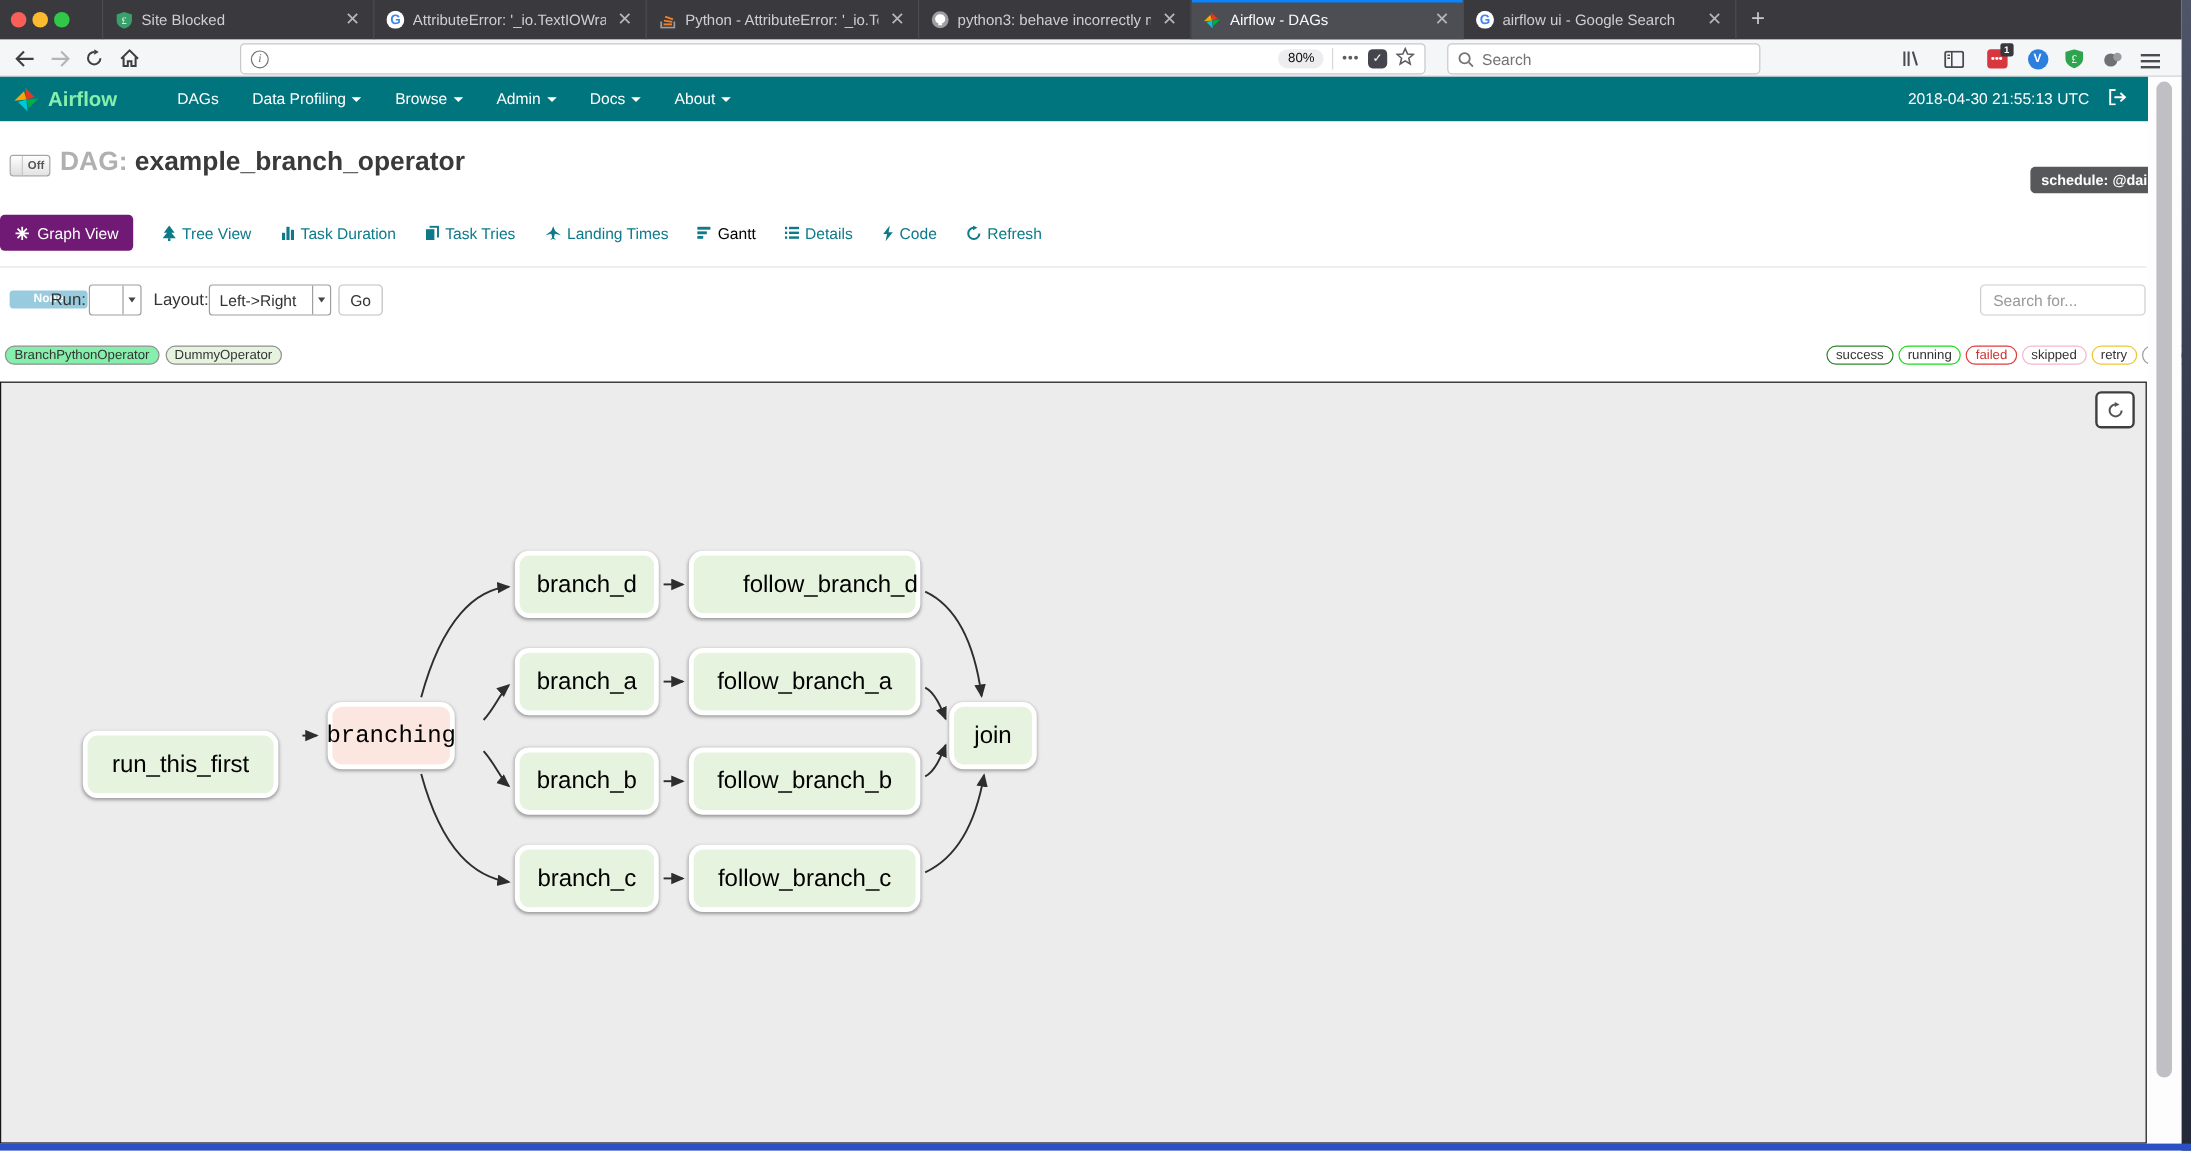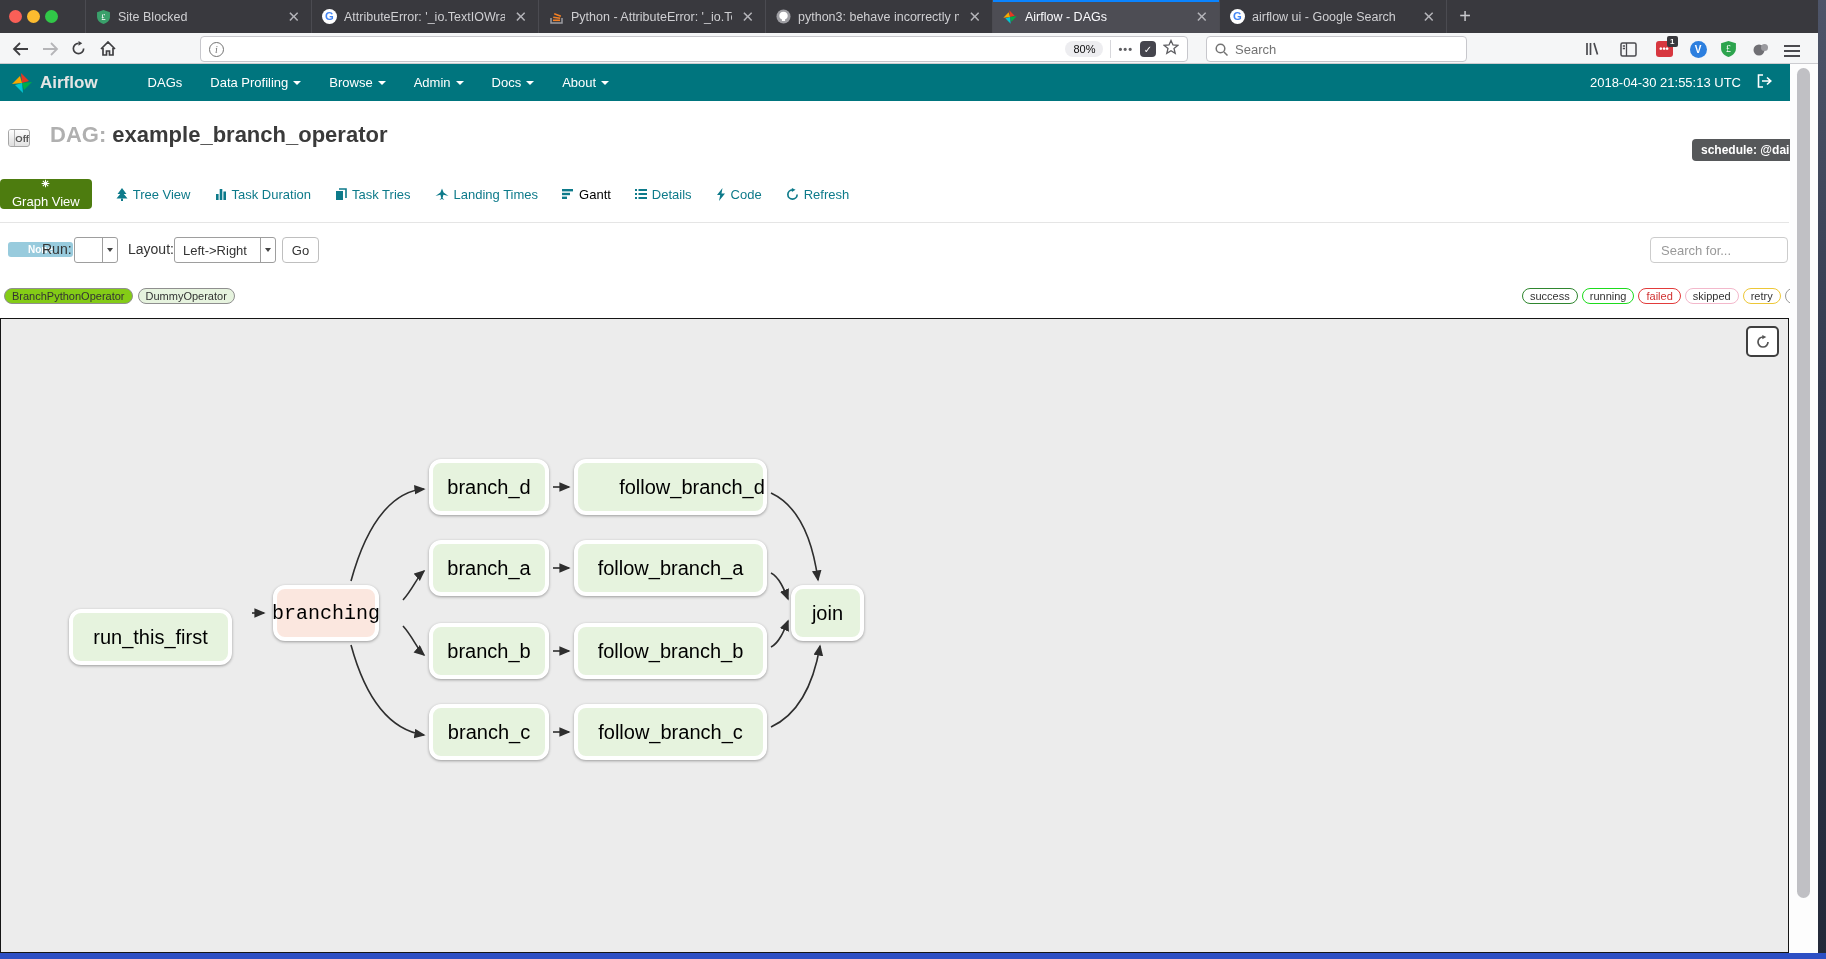--- a/index.html
+++ b/index.html
@@ -42,28 +42,28 @@
   .ext-red { width:17px; height:16px; background:#d7373f; border-radius:3px; color:#fff; font-size:9px; font-weight:bold;
              display:flex; align-items:center; justify-content:center; position:relative; }
   .ext-badge { position:absolute; right:-5px; top:-5px; background:#38383d; color:#fff; font-size:8px; padding:1px 3px; border-radius:2px; }
   .ext-blue { width:17px; height:17px; background:#2c7fdf; border-radius:50%; color:#fff; font-size:10px; font-weight:bold;
               display:flex; align-items:center; justify-content:center; }
   .hamburger div { width:16px; height:2px; background:#4a4a4f; margin:3px 0; }
 
   
   .navbar { position:absolute; left:0; top:64px; width:1790px; height:37px; display:flex; align-items:center; color:#fff; }
   .brand { display:flex; align-items:center; gap:6px; padding-left:10px; }
-  .brand-name { font-size:17px; font-weight:bold; color:#e5e5e5; }
+  .brand-name { font-size:17px; font-weight:bold; color:#86efac; }
   .nav-items { display:flex; margin-left:36px; }
   .nav-item { padding:0 14px; font-size:13px; color:#fff; display:flex; align-items:center; gap:5px; height:37px; }
   .caret { width:0; height:0; border-left:4px solid transparent; border-right:4px solid transparent; border-top:4px solid #fff; }
   .nav-right { position:absolute; right:18px; display:flex; align-items:center; gap:16px; font-size:13px; }
 
   
-  .dag-toggle { position:absolute; left:8px; top:129px; width:22px; height:18px; border:1px solid #a6a6a6; border-radius:3px;
+  .dag-toggle { position:absolute; left:8px; top:129px; width:34px; height:18px; border:1px solid #a6a6a6; border-radius:3px;
                 background:linear-gradient(#fdfdfd,#e3e3e3); display:flex; align-items:center; }
   .dag-toggle .knob{ width:10px; height:16px; background:linear-gradient(#fff,#ddd); border-right:1px solid #b5b5b5; border-radius:2px 0 0 2px;}
   .dag-toggle .lbl{ flex:1; text-align:center; font-size:9.5px; font-weight:bold; color:#555; }
   .dag-title { position:absolute; left:50px; top:122px; font-size:22px; font-weight:bold; }
   .dag-title .prefix { color:#b0b0b0; } .dag-title .name { color:#3a3a3a; }
   .schedule-badge { position:absolute; left:1692px; top:139px; background:#56585a; color:#fff; font-size:12px; font-weight:bold;
                     padding:4px 9px; border-radius:4px; }
 
   
   .viewtabs { position:absolute; left:0; top:179px; height:30px; display:flex; align-items:center; gap:24px; padding-left:0; }
@@ -318,21 +318,21 @@
   <span class="knob"></span>
   <span class="lbl">Off</span>
 </div>
 <div class="dag-title">
   <span class="prefix">DAG:</span>
   <span class="name">example_branch_operator</span>
 </div>
 <div class="schedule-badge">schedule: @daily</div>
 
 <div class="viewtabs">
-  <span class="btn-graph" id="graph-view-btn" style="background: #4d7c0f; flex-direction: column;">
+  <span class="btn-graph" id="graph-view-btn" style="background: #701a75;">
     <svg width="13" height="13" viewBox="0 0 14 14">
         <g stroke="#fff" stroke-width="1.6">
           <path d="M7 1 V13 M1 7 H13 M2.8 2.8 L11.2 11.2 M11.2 2.8 L2.8 11.2"></path>
         </g>
       </svg>
     <span>Graph View</span>
   </span>
   <span class="vlink teal-link" style="color: rgb(13, 122, 138);">
     <svg width="12" height="13" viewBox="0 0 12 13">
         <path d="M6 0 L10.5 6 H7.8 L11.5 10.5 H0.5 L4.2 6 H1.5 Z" fill="#0d7a8a"></path>
@@ -407,21 +407,21 @@
 </span>
 <span class="ctl-label" style="left:128px">Layout:</span>
 <span class="select" style="left:174px; width:102px;">
   <span class="val">Left-&gt;Right</span>
     <span class="arrow"></span>
 </span>
 <span class="go-btn">Go</span>
 <input class="search-for" placeholder="Search for..." style="">
 
 <div class="op-badges" id="op-badges">
-    <span class="op-badge" style="background: #84cc16;">BranchPythonOperator</span>
+    <span class="op-badge" style="background: #86efac;">BranchPythonOperator</span>
     <span class="op-badge" style="background: rgb(230, 243, 222);">DummyOperator</span>
   </div>
 <div class="status-badges" id="status-badges">
     <span class="status-badge" style="border-color: rgb(47, 134, 47);">success</span>
     <span class="status-badge" style="border-color: rgb(29, 219, 29);">running</span>
     <span class="status-badge" style="border-color: rgb(226, 59, 59); color: rgb(208, 48, 48);">failed</span>
     <span class="status-badge" style="border-color: rgb(243, 184, 203);">skipped</span>
     <span class="status-badge" style="border-color: rgb(237, 199, 55);">retry</span>
     <span class="status-badge" style="border-color: rgb(154, 154, 154);">queued</span>
   </div>

